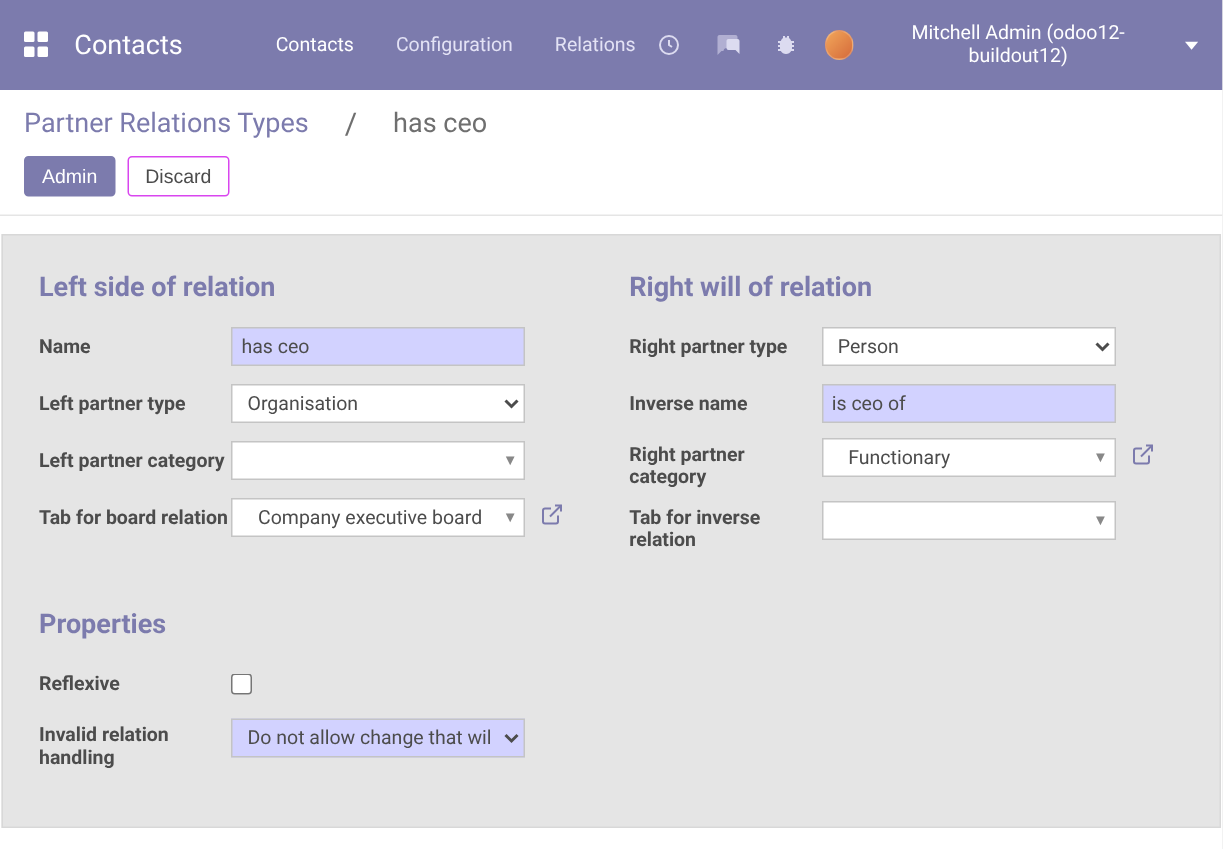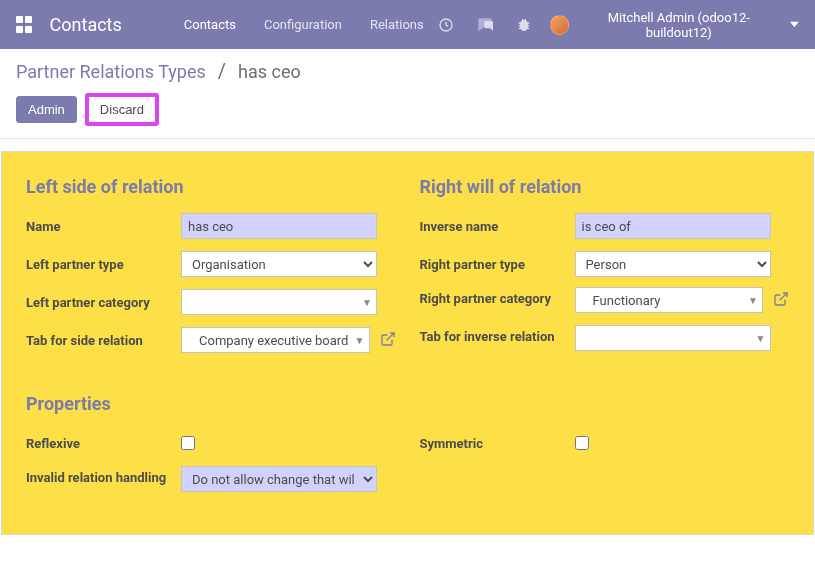--- a/index.html
+++ b/index.html
@@ -1,59 +1,59 @@
 <!DOCTYPE html>
 <html><head>
   <meta charset="utf-8">
   <style>
     * { box-sizing: border-box; margin: 0; padding: 0; }
     body { font-family: -apple-system, BlinkMacSystemFont, "Segoe UI", Roboto, "Helvetica Neue", Arial, sans-serif; font-size: 13px; color: #4c4c4c; background: #fff; }
 
-    .topbar { background: #7c7bad; height: 49px; display: flex; align-items: center; padding: 0 16px; color: #fff; }
+    .topbar { background: #7c7bad; height: 60px; display: flex; align-items: center; padding: 0 16px; color: #fff; }
     .topbar .app-icon { width: 18px; height: 18px; display: flex; flex-wrap: wrap; gap: 2px; margin-right: 16px; cursor: pointer; }
     .topbar .app-icon span { width: 7px; height: 7px; background: #fff; border-radius: 1px; }
     .topbar .brand { font-size: 18px; font-weight: 400; color: #fff; margin-right: 48px; }
     .topbar .nav { display: flex; align-items: center; }
     .topbar .nav a { color: #e3e2f5; text-decoration: none; font-size: 13px; padding: 0 14px; cursor: pointer; }
     .topbar .nav a:first-child { color: #fff; }
     .topbar .spacer { flex: 1; }
     .topbar .iconbar { display: flex; align-items: center; gap: 22px; margin-right: 18px; }
     .topbar .iconbar .ticon { color: #dcdbf0; cursor: pointer; display: flex; align-items: center; }
     .topbar .userbox { display: flex; align-items: center; gap: 8px; color: #fff; cursor: pointer; font-size: 13px; text-align: center; }
     .topbar .avatar { width: 20px; height: 20px; border-radius: 50%; background: linear-gradient(135deg,#f2a65a,#d46a3a); border: 1px solid #fff3; }
     .topbar .caret-down { margin-left: 2px; }
 
     .header { padding: 10px 16px 12px; border-bottom: 1px solid #e5e5e5; position: relative; }
-    .breadcrumb { display: flex; align-items: center; gap: 12px; font-size: 18px; margin-bottom: 10px; }
+    .breadcrumb { display: flex; align-items: center; gap: 24px; font-size: 18px; margin-bottom: 10px; }
     .breadcrumb .link { color: #7c7bad; cursor: pointer; }
     .breadcrumb .sep { color: #6f6f6f; font-size: 20px; }
     .breadcrumb .current { color: #6f6f6f; }
 
     .actions { display: flex; align-items: center; gap: 8px; }
     .btn { font-size: 13px; padding: 5px 11px; border-radius: 3px; cursor: pointer; border: 1px solid transparent; }
     .btn-primary { background: #7c7bad; color: #fff; border-color: #7c7bad; }
-    .btn-default { background: #fff; color: #4c4c4c; border: 4px solid #d946ef; }
+    .btn-default { background: #fff; color: #4c4c4c; border: 1px solid #d946ef; }
 
     .pager { position: absolute; right: 16px; top: 40px; display: flex; align-items: center; gap: 10px; }
     .pager-text { color: #6f6f6f; font-size: 13px; }
     .pager-btns { display: flex; border: 1px solid #ccc; border-radius: 3px; overflow: hidden; }
     .pager-btns button { width: 26px; height: 30px; background: #fff; border: none; cursor: pointer; display: flex; align-items: center; justify-content: center; color: #6f6f6f; }
     .pager-btns button + button { border-left: 1px solid #ccc; }
 
-    .sheet { margin: 12px 1px 12px; border: 1px solid #d8d8d8; background: #fde047; padding: 24px 24px 30px; }
+    .sheet { margin: 12px 1px 12px; border: 1px solid #d8d8d8; background: #e5e5e5; padding: 24px 24px 30px; }
 
     h2.section { font-size: 18px; font-weight: 700; color: #7c7bad; margin-bottom: 14px; }
 
     .cols { display: flex; gap: 24px; margin-bottom: 30px; }
     .col { flex: 1; }
 
     .field { display: flex; align-items: center; margin-bottom: 8px; min-height: 30px; }
     .field.top-align { align-items: flex-start; }
     .field.top-align .flabel { padding-top: 4px; }
-    .flabel { width: 155px; font-weight: 700; color: #4c4c4c; font-size: 13px; flex-shrink: 0; }
+    .flabel { width: 128px; font-weight: 700; color: #4c4c4c; font-size: 13px; flex-shrink: 0; }
     .fcontrol { flex: 1; display: flex; align-items: center; gap: 10px; }
 
     input.txt, select.sel, .m2o {
       width: 100%; max-width: 196px; height: 26px;
       border: 1px solid #c4c4c4; padding: 0 6px;
       font-family: inherit; font-size: 13px; color: #4c4c4c;
       background: #fff;
     }
     input.txt.hl, select.sel.hl { background: #d2d2ff; }
     select.sel { appearance: auto; }
@@ -150,53 +150,53 @@
         <div class="flabel">Left partner category</div>
         <div class="fcontrol">
           <div class="m2o">
             <span class="m2o-text"></span>
             <span class="m2o-caret">▼</span>
           </div>
         </div>
       </div>
 
       <div class="field">
-        <div class="flabel">Tab for side relation</div>
+        <div class="flabel">Tab for board relation</div>
         <div class="fcontrol">
           <div class="m2o">
             <span class="m2o-text">Company executive board</span>
             <span class="m2o-caret">▼</span>
           </div>
           <span class="extlink">
             <svg width="16" height="16" viewBox="0 0 24 24" fill="none" stroke="currentColor" stroke-width="2">
                 <path d="M18 13v6a2 2 0 0 1-2 2H5a2 2 0 0 1-2-2V8a2 2 0 0 1 2-2h6"></path>
                 <path d="M15 3h6v6"></path>
                 <path d="M10 14L21 3"></path>
               </svg>
           </span>
         </div>
       </div>
     </div>
 
     <div class="col">
       <h2 class="section">Right will of relation</h2>
 
       <div class="field">
-        <div class="flabel">Inverse name</div>
-        <div class="fcontrol">
-          <input class="txt hl" value="is ceo of" style="">
-        </div>
-      </div>
-
-      <div class="field">
         <div class="flabel">Right partner type</div>
         <div class="fcontrol">
           <select class="sel">
             <option>Person</option>
           </select>
+        </div>
+      </div>
+
+      <div class="field">
+        <div class="flabel">Inverse name</div>
+        <div class="fcontrol">
+          <input class="txt hl" value="is ceo of" style="">
         </div>
       </div>
 
       <div class="field top-align">
         <div class="flabel">Right partner category</div>
         <div class="fcontrol">
           <div class="m2o">
             <span class="m2o-text">Functionary</span>
             <span class="m2o-caret">▼</span>
           </div>
@@ -234,23 +234,15 @@
       </div>
       <div class="field top-align">
         <div class="flabel">Invalid relation handling</div>
         <div class="fcontrol">
           <select class="sel hl" style="max-width:196px;">
             <option>Do not allow change that will result in invalid relations</option>
           </select>
         </div>
       </div>
     </div>
-    <div class="col">
-      <div class="field">
-        <div class="flabel">Symmetric</div>
-        <div class="fcontrol">
-          <input type="checkbox" class="checkbox" style="">
-        </div>
-      </div>
-    </div>
   </div>
 
 </div>
 
 </body></html>

